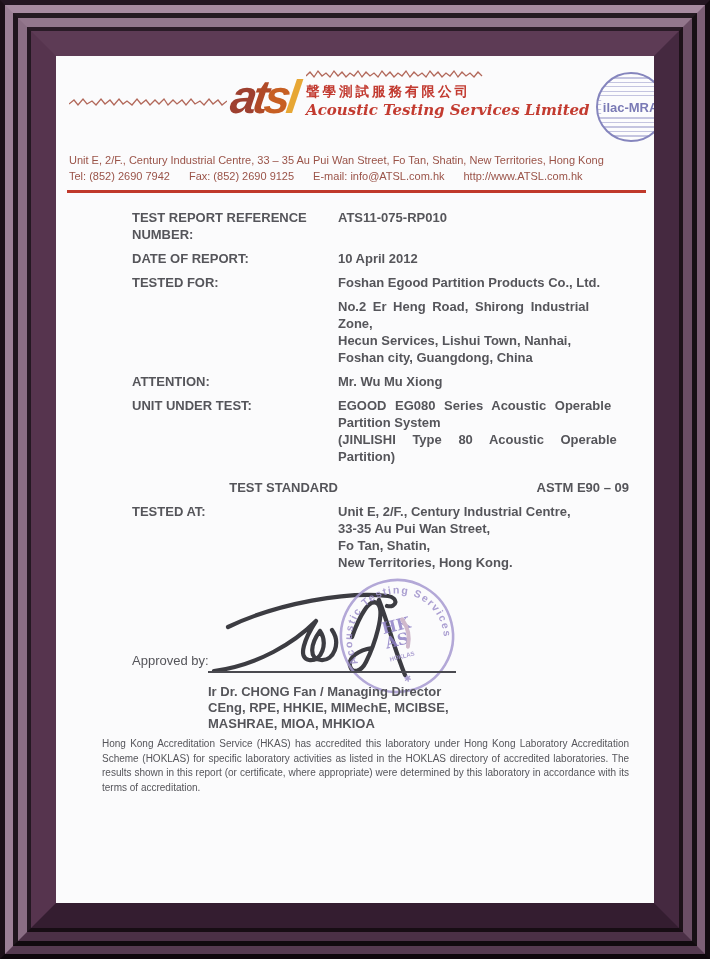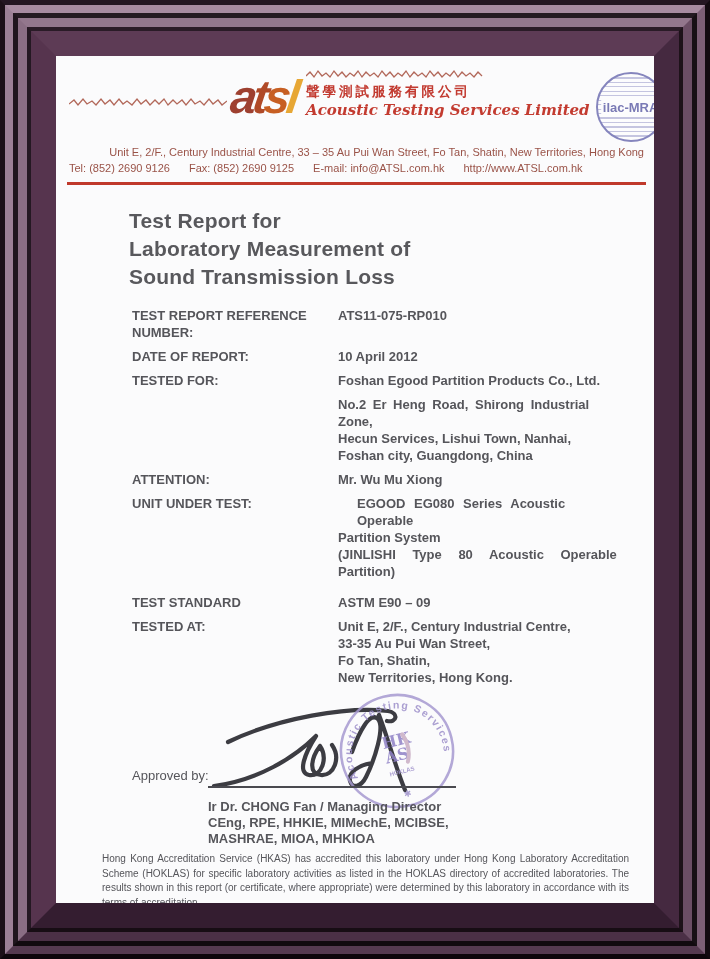--- a/index.html
+++ b/index.html
@@ -17,35 +17,35 @@
   .atsl-block { flex:1; display:flex; align-items:flex-end; }
   .squig-left { margin:0 2px 16px 0; flex:none; }
   .atsl-letters { font-size:47px; font-style:italic; font-weight:bold; letter-spacing:-4px; line-height:0.85; transform:skewX(-8deg); margin:0 10px 8px 2px; white-space:nowrap; }
   .L-a{color:#9e4030;} .L-t{color:#b04a28;} .L-s{color:#c75f23;} .L-l{color:#e7a735;}
   .logo-col { display:flex; flex-direction:column; margin-bottom:6px; }
   .cn { font-size:13.5px; font-weight:bold; color:#c23a30; letter-spacing:3px; margin-top:2px; white-space:nowrap; font-family:"DejaVu Sans",sans-serif; }
   .en { font-size:15px; font-style:italic; font-weight:bold; color:#c33b30; font-family:"DejaVu Serif",serif; white-space:nowrap; }
   .ilac { width:70px; height:70px; margin:4px 0 0 6px; flex:none; position:relative; border-radius:50%; border:2px solid #8585bd;
           background:repeating-linear-gradient(180deg, #fcfcfd 0 3px, rgba(130,130,190,.45) 3px 4.5px); }
   .ilac-label { position:absolute; top:50%; left:50%; transform:translate(-50%,-50%); background:#fcfcfd; padding:1px 2px; font-weight:bold; color:#7a7ab5; font-size:13px; white-space:nowrap; }
-  .addr1 { font-size:11px; color:#9a5348; margin-top:2px; white-space:nowrap;text-align:right; }
+  .addr1 { font-size:11px; color:#9a5348; margin-top:10px; white-space:nowrap; }
   .addr2 { font-size:11px; color:#9a5348; margin-top:4px; display:flex; }
   .addr2 span { margin-right:19px; }
   .rule { height:3px; background:#c0392b; margin:8px -2px 0 -2px; }
 
   
   .title { margin:22px 0 0 60px; font-size:21px; font-weight:bold; color:#58585c; line-height:28px; letter-spacing:.2px; }
 
   
   .fields { margin:16px 15px 0 63px; font-size:13px; font-weight:bold; color:#55555a; }
   .frow { display:flex; margin-bottom:7px; }
   .flabel { width:206px; flex:none; line-height:17px; }
   .fvalue { flex:1; line-height:17px; }
-  .gap-top { margin-top:14px; }
-  .ws1 { word-spacing:3px; } .ws2 { word-spacing:5px;margin-left:19px; } .ws3 { word-spacing:13px; }
+  .gap-top { margin-top:14px;text-align:right; }
+  .ws1 { word-spacing:3px; } .ws2 { word-spacing:5px; } .ws3 { word-spacing:13px; }
 
   
   .sig-section { position:relative; margin:18px 15px 0 63px; height:140px; font-size:13px; color:#55555a; }
   .approved-by { position:absolute; left:0; top:64px; }
   .sig-svg { position:absolute; left:70px; top:-8px; }
   .stamp { position:absolute; left:204px; top:-14px; transform:rotate(-14deg); opacity:.85; }
   .sig-names { position:absolute; left:76px; top:82px; border-top:2px solid #4a4a50; padding-top:11px; width:248px; font-weight:bold; line-height:16px; }
 
   
   .footer { margin:8px 15px 0 33px; }
@@ -76,32 +76,27 @@
               <div class="en">Acoustic Testing Services Limited</div>
             </div>
           </div>
           <div class="ilac">
             <span class="ilac-label">ilac-MRA</span>
           </div>
 
         </div>
         <div class="addr1">Unit E, 2/F., Century Industrial Centre, 33 – 35 Au Pui Wan Street, Fo Tan, Shatin, New Territories, Hong Kong</div>
         <div class="addr2">
-          <span>Tel: (852) 2690 9126</span>
+          <span>Tel: (852) 2690 7942</span>
           <span>Fax: (852) 2690 9125</span>
           <span>E-mail: info@ATSL.com.hk</span>
           <span>http://www.ATSL.com.hk</span>
         </div>
         <div class="rule"></div>
 
-        <div class="title">
-          <div>Test Report for</div>
-          <div>Laboratory Measurement of</div>
-          <div>Sound Transmission Loss</div>
-        </div>
 
         <div class="fields">
           <div class="frow">
             <div class="flabel">TEST REPORT REFERENCE NUMBER:</div>
             <div class="fvalue">
                       <div>ATS11-075-RP010</div>
                     </div>
           </div>
           <div class="frow">
             <div class="flabel">DATE OF REPORT:</div>

